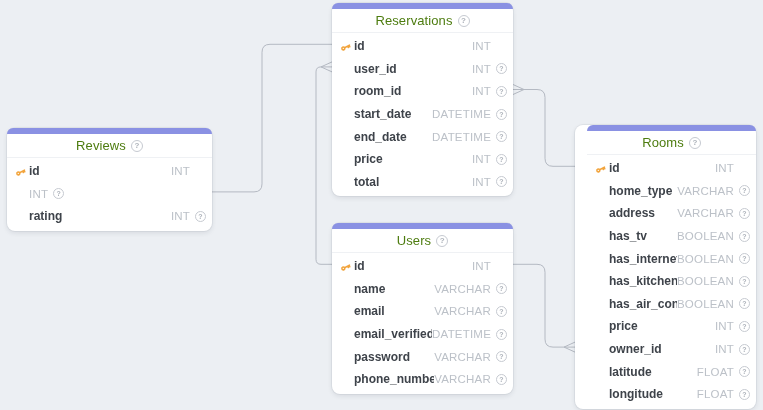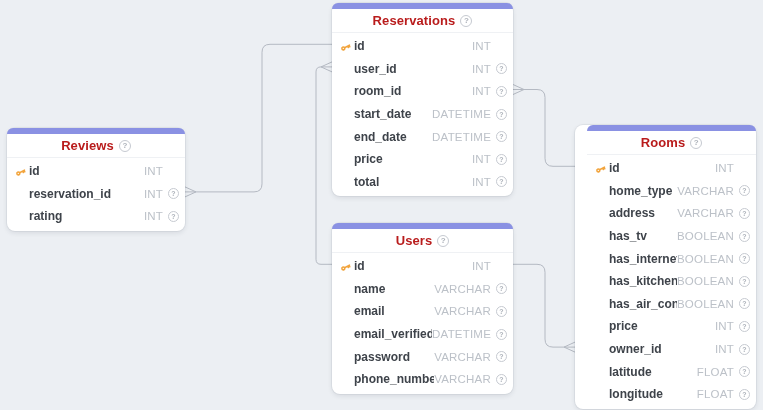--- a/index.html
+++ b/index.html
@@ -13,21 +13,21 @@
   #tables-layer { position:absolute; left:0; top:0; width:100%; height:100%; }
   .table-card {
     position:absolute; background:#FFFFFF; border-radius:8px;
     box-shadow:0 0 0 1px rgba(25,35,55,0.05), 0 2px 5px rgba(25,35,55,0.10);
   }
   .accent-bar { height:6px; border-radius:8px 8px 0 0; }
   .table-header {
     height:24px; display:flex; align-items:center; justify-content:center;
     gap:5px; border-bottom:1px solid #EFF1F4;
   }
-  .table-title { font-size:13px; font-weight:700; color:#b91c1c; letter-spacing:.1px; }
+  .table-title { font-size:13px; font-weight:400; color:#4d7c0f; letter-spacing:.1px; }
   .q-circle {
     width:12px; height:12px; border:1px solid #C6CAD1; border-radius:50%;
     color:#ADB2BA; font-size:8px; font-weight:700; line-height:1;
     display:flex; align-items:center; justify-content:center; flex:0 0 auto;
   }
   .q-circle.small { width:11px; height:11px; font-size:7px; }
   .table-rows { padding:2px 0 3px 0; }
   .field-row { height:22.6px; display:flex; align-items:center; padding:0 6px 0 8px; }
   .key-slot { width:14px; flex:0 0 14px; display:flex; align-items:center; }
   .key-slot svg { display:block; }
@@ -135,21 +135,21 @@
           <div class="field-row">
             <span class="key-slot"></span>
             <span class="field-name">total</span>
             <span class="field-type">INT</span>
             <span class="info-slot">
               <span class="q-circle small">?</span>
             </span>
           </div>
         </div>
       </div>
-      <div class="table-card" style="left: 7px; top: 128px; width: 178px;">
+      <div class="table-card" style="left: 7px; top: 128px; width: 205px;">
         <div class="accent-bar" style="background: rgb(138, 145, 227);"></div>
         <div class="table-header">
           <span class="table-title">Reviews</span>
           <span class="q-circle">?</span>
         </div>
         <div class="table-rows">
           <div class="field-row">
             <span class="key-slot">
               <svg width="11" height="11" viewBox="0 0 24 24" fill="none" stroke="#F2A43C" stroke-width="3.4" stroke-linecap="round">
                 <g transform="rotate(-28 12 12)">
@@ -157,21 +157,20 @@
                   <path d="M9 13.5 H21 M16.5 13.5 v3.4 M20 13.5 v3.4"></path>
                 </g>
               </svg>
             </span>
             <span class="field-name">id</span>
             <span class="field-type">INT</span>
             <span class="info-slot"></span>
           </div>
           <div class="field-row">
             <span class="key-slot"></span>
-            <span class="field-name">reservation_id</span>
             <span class="field-type">INT</span>
             <span class="info-slot">
               <span class="q-circle small">?</span>
             </span>
           </div>
           <div class="field-row">
             <span class="key-slot"></span>
             <span class="field-name">rating</span>
             <span class="field-type">INT</span>
             <span class="info-slot">

